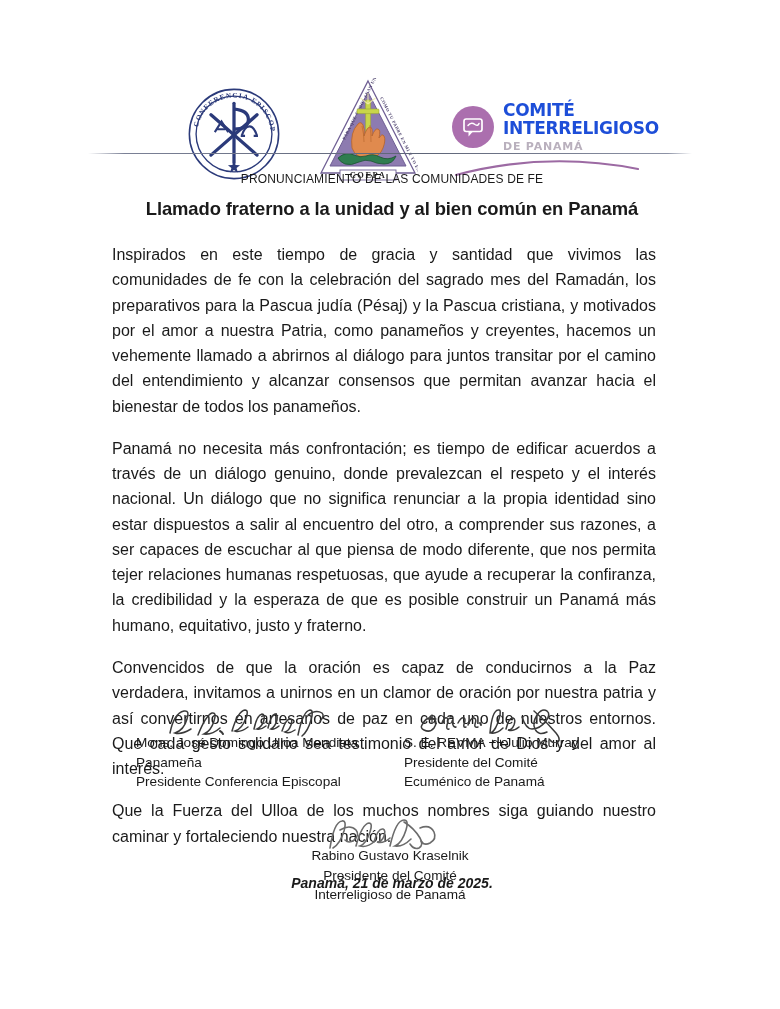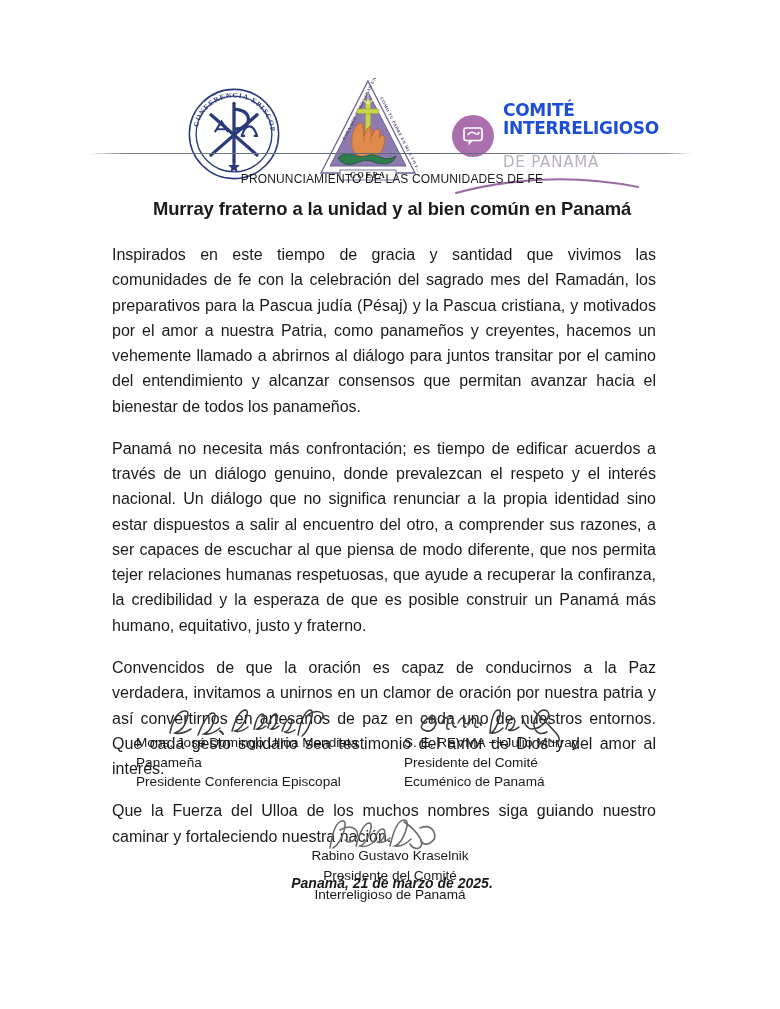--- a/index.html
+++ b/index.html
@@ -53,25 +53,26 @@
     font-family: "DejaVu Sans", sans-serif;
     font-weight: bold;
     font-size: 17px;
     letter-spacing: -0.3px;
     color: #1d4ed8;
     display: block;
   }
   .ci-l2 { margin-top: 1px; }
   .ci-l3 {
     font-family: "DejaVu Sans", sans-serif;
-    font-size: 15px;
+    font-size: 11px;
     letter-spacing: 0.8px;
     color: #b9b0bd;
     display: block;
-    margin-top: 18px;
+    margin-top: 4px;
+    font-weight: bold;
   }
   .ci-swoosh { margin-top: 3px; margin-left: 2px; }
 
   
   .divider {
     position: absolute;
     left: 88px;
     top: 153px;
     width: 604px;
     height: 1px;
@@ -244,21 +245,21 @@
           <path d="M 2,20 Q 92,-4 184,14" fill="none" stroke="#9c6aa3" stroke-width="2.1" stroke-linecap="round"></path>
         </svg>
       </div>
     </div>
   </div>
 
   <div class="divider"></div>
 
   <div class="content">
     <p class="kicker">PRONUNCIAMIENTO DE LAS COMUNIDADES DE FE</p>
-    <h1 class="doc-title">Murray fraterno a la unidad y al bien común en Panamá</h1>
+    <h1 class="doc-title">Llamado fraterno a la unidad y al bien común en Panamá</h1>
 
     <p class="para">Inspirados en este tiempo de gracia y santidad que vivimos las comunidades de fe con la celebración del sagrado mes del Ramadán, los preparativos para la Pascua judía (Pésaj) y la Pascua cristiana, y motivados por el amor a nuestra Patria, como panameños y creyentes, hacemos un vehemente llamado a abrirnos al diálogo para juntos transitar por el camino del entendimiento y alcanzar consensos que permitan avanzar hacia el bienestar de todos los panameños.</p>
     <p class="para">Panamá no necesita más confrontación; es tiempo de edificar acuerdos a través de un diálogo genuino, donde prevalezcan el respeto y el interés nacional. Un diálogo que no significa renunciar a la propia identidad sino estar dispuestos a salir al encuentro del otro, a comprender sus razones, a ser capaces de escuchar al que piensa de modo diferente, que nos permita tejer relaciones humanas respetuosas, que ayude a recuperar la confiranza, la credibilidad y la esperaza de que es posible construir un Panamá más humano, equitativo, justo y fraterno.</p>
     <p class="para">Convencidos de que la oración es capaz de conducirnos a la Paz verdadera, invitamos a unirnos en un clamor de oración por nuestra patria y así convertirnos en artesanos de paz en cada uno de nuestros entornos. Que cada gesto solidario sea testimonio del amor de Dios y del amor al interés.</p>
     <p class="para">Que la Fuerza del Ulloa de los muchos nombres siga guiando nuestro caminar y fortaleciendo nuestra nación.</p>
 
     <p class="dateline">Panamá, 21 de marzo de 2025.</p>
   </div>
 
   <div class="sig-row">

